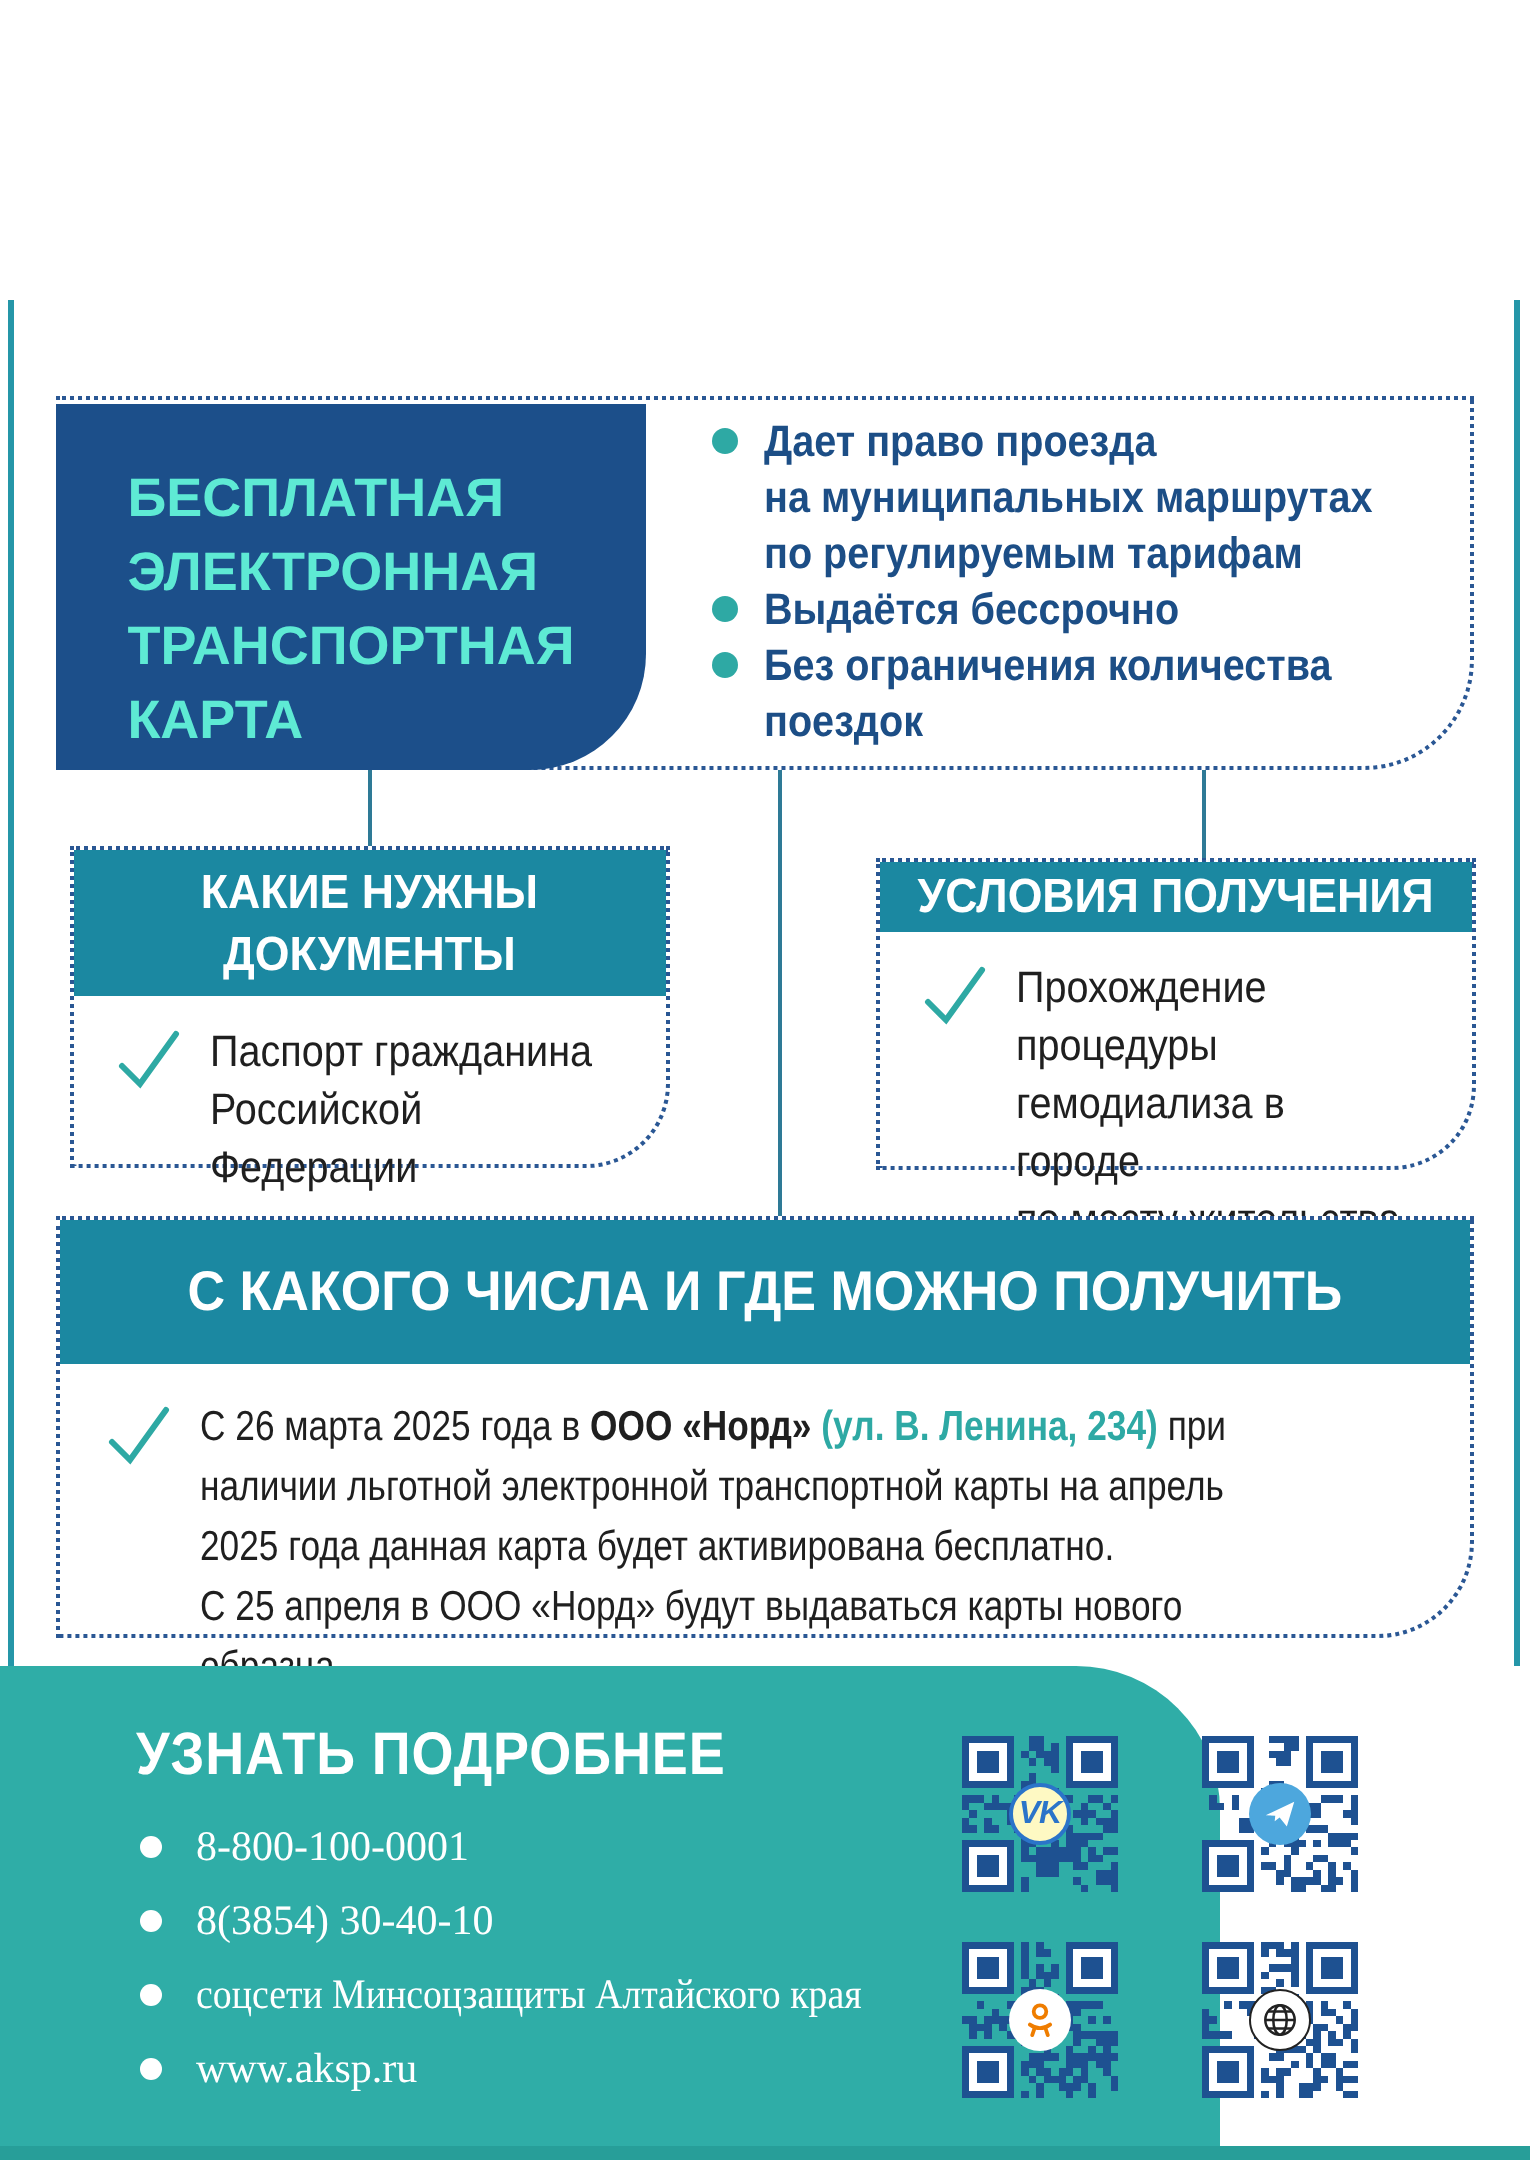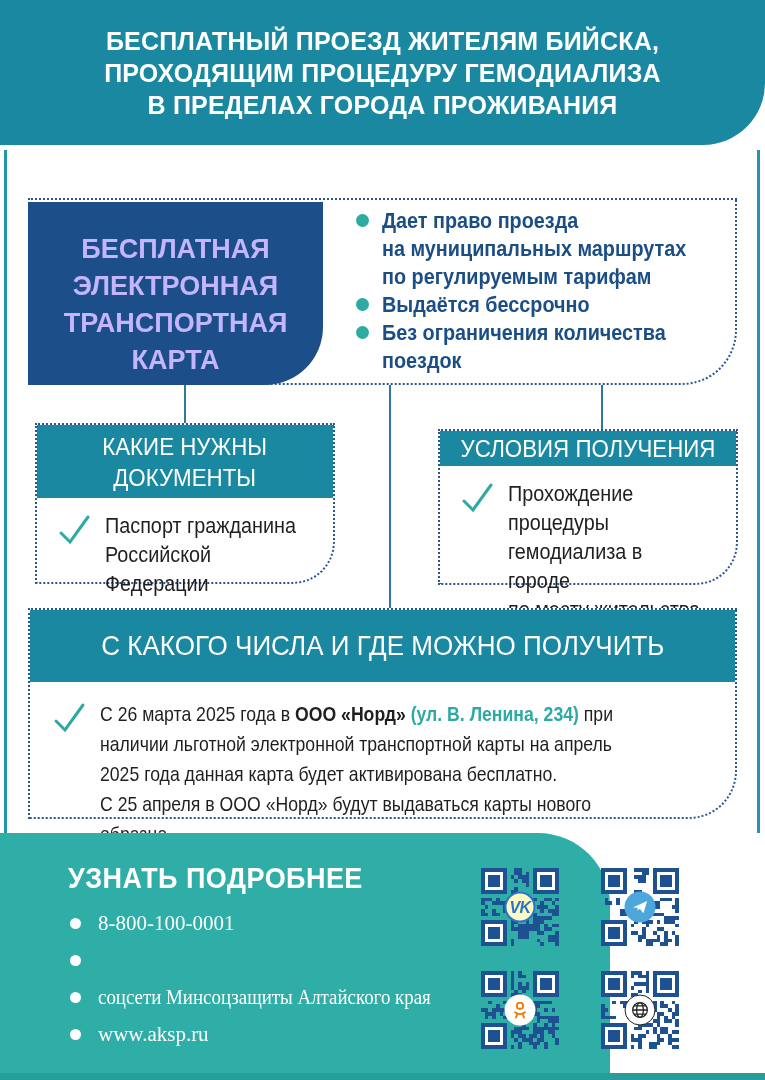--- a/index.html
+++ b/index.html
@@ -24,46 +24,46 @@
   
   .edge{position:absolute;width:3px;background:var(--edge);}
   .edge.l{left:4px;top:150px;height:683px;}
   .edge.r{left:757px;top:150px;height:683px;}
 
   
   .benefit{position:absolute;left:28px;top:198px;width:709px;height:187px;
     border:2px dotted var(--dotted);border-bottom-right-radius:55px;background:#fff;}
   .bluecard{position:absolute;left:28px;top:202px;width:295px;height:183px;background:var(--dark-blue);
     border-bottom-right-radius:58px;display:flex;align-items:center;justify-content:center;z-index:2;}
-  .bluecard .t{color:#c4b5fd;font-size:27px;font-weight:bold;text-align:center;line-height:37px;margin-top:22px;}
+  .bluecard .t{color:#5eead4;font-size:27px;font-weight:bold;line-height:37px;margin-top:22px;}
   .bullets{position:absolute;left:356px;top:207px;width:375px;z-index:2;}
   .brow{display:flex;align-items:flex-start;margin-top:0;}
   .brow .dot{flex:0 0 13px;width:13px;height:13px;border-radius:50%;background:var(--accent);margin-top:7px;margin-right:13px;}
   .brow .bt{color:var(--navy-text);font-weight:bold;font-size:22px;line-height:28px;}
   .brow+.brow{}
 
   
   .conn{position:absolute;width:2px;background:var(--connector);}
 
   
   .card{position:absolute;border:2px dotted var(--dotted);border-bottom-right-radius:42px;background:#fff;}
-  .card .head{background:var(--teal);color:#fff;font-weight:normal;text-align:center;
+  .card .head{background:var(--teal);color:#fff;font-weight:bold;text-align:center;
     display:flex;align-items:center;justify-content:center;}
   .card .body{display:flex;align-items:flex-start;padding:13px 14px 0 18px;}
   .card.docs{left:35px;top:423px;width:300px;height:161px;}
   .card.docs .head{height:73px;font-size:24px;line-height:31px;}
   .card.cond-card{left:438px;top:429px;width:300px;height:156px;}
   .card.cond-card .head{height:35px;font-size:24px;}
   .check{flex:0 0 38px;margin-right:12px;}
   .card .itxt{color:var(--text);font-size:22px;line-height:29px;}
 
   
   .where{position:absolute;left:28px;top:608px;width:709px;height:211px;
     border:2px dotted var(--dotted);border-bottom-right-radius:48px;background:#fff;}
-  .where .head{height:72px;background:var(--teal);color:#fff;font-weight:normal;font-size:28px;
+  .where .head{height:72px;background:var(--teal);color:#fff;font-weight:bold;font-size:28px;
     display:flex;align-items:center;justify-content:center;}
   .where .body{display:flex;align-items:flex-start;padding:17px 10px 0 20px;}
   .where .wtxt{width:758px;transform:scaleX(.84);transform-origin:0 0;
     color:var(--text);font-size:21px;line-height:30px;}
   .where .org{font-weight:bold;}
   .where .addr{font-weight:bold;color:var(--accent);}
 
   
   .footer{position:absolute;left:0;top:833px;width:610px;height:247px;background:var(--footer-teal);
     border-top-right-radius:72px;}
@@ -82,25 +82,20 @@
   .badge.vk{background:#fef9c3;border:2px solid var(--vk);color:var(--vk);font-weight:bold;font-size:16px;letter-spacing:-.5px;font-style:italic;}
   .badge.tg{background:var(--tg);}
   .badge.ok{background:#fff;}
   .badge.web{background:#fff;border:1.5px solid var(--globe);}
 </style>
 </head>
 <body>
 
 <div class="page">
 
-  <div class="banner">
-    <h1 class="pre">БЕСПЛАТНЫЙ ПРОЕЗД ЖИТЕЛЯМ БИЙСКА,
-ПРОХОДЯЩИМ ПРОЦЕДУРУ ГЕМОДИАЛИЗА
-В ПРЕДЕЛАХ ГОРОДА ПРОЖИВАНИЯ</h1>
-  </div>
 
   <div class="edge l"></div>
   <div class="edge r"></div>
 
   <div class="benefit"></div>
   <div class="bluecard">
     <div class="t pre">БЕСПЛАТНАЯ
 ЭЛЕКТРОННАЯ
 ТРАНСПОРТНАЯ
 КАРТА</div>
@@ -171,20 +166,21 @@
 
   <div class="footer">
     <div class="ftitle cond">УЗНАТЬ ПОДРОБНЕЕ</div>
     <div class="flist">
       <div class="frow">
         <span class="fdot"></span>
         <span class="ftxt">8-800-100-0001</span>
       </div>
       <div class="frow">
         <span class="fdot"></span>
+        <span class="ftxt">8(3854) 30-40-10</span>
       </div>
       <div class="frow">
         <span class="fdot"></span>
         <span class="ftxt cond">соцсети Минсоцзащиты Алтайского края</span>
       </div>
       <div class="frow">
         <span class="fdot"></span>
         <span class="ftxt">www.aksp.ru</span>
       </div>
     </div>

